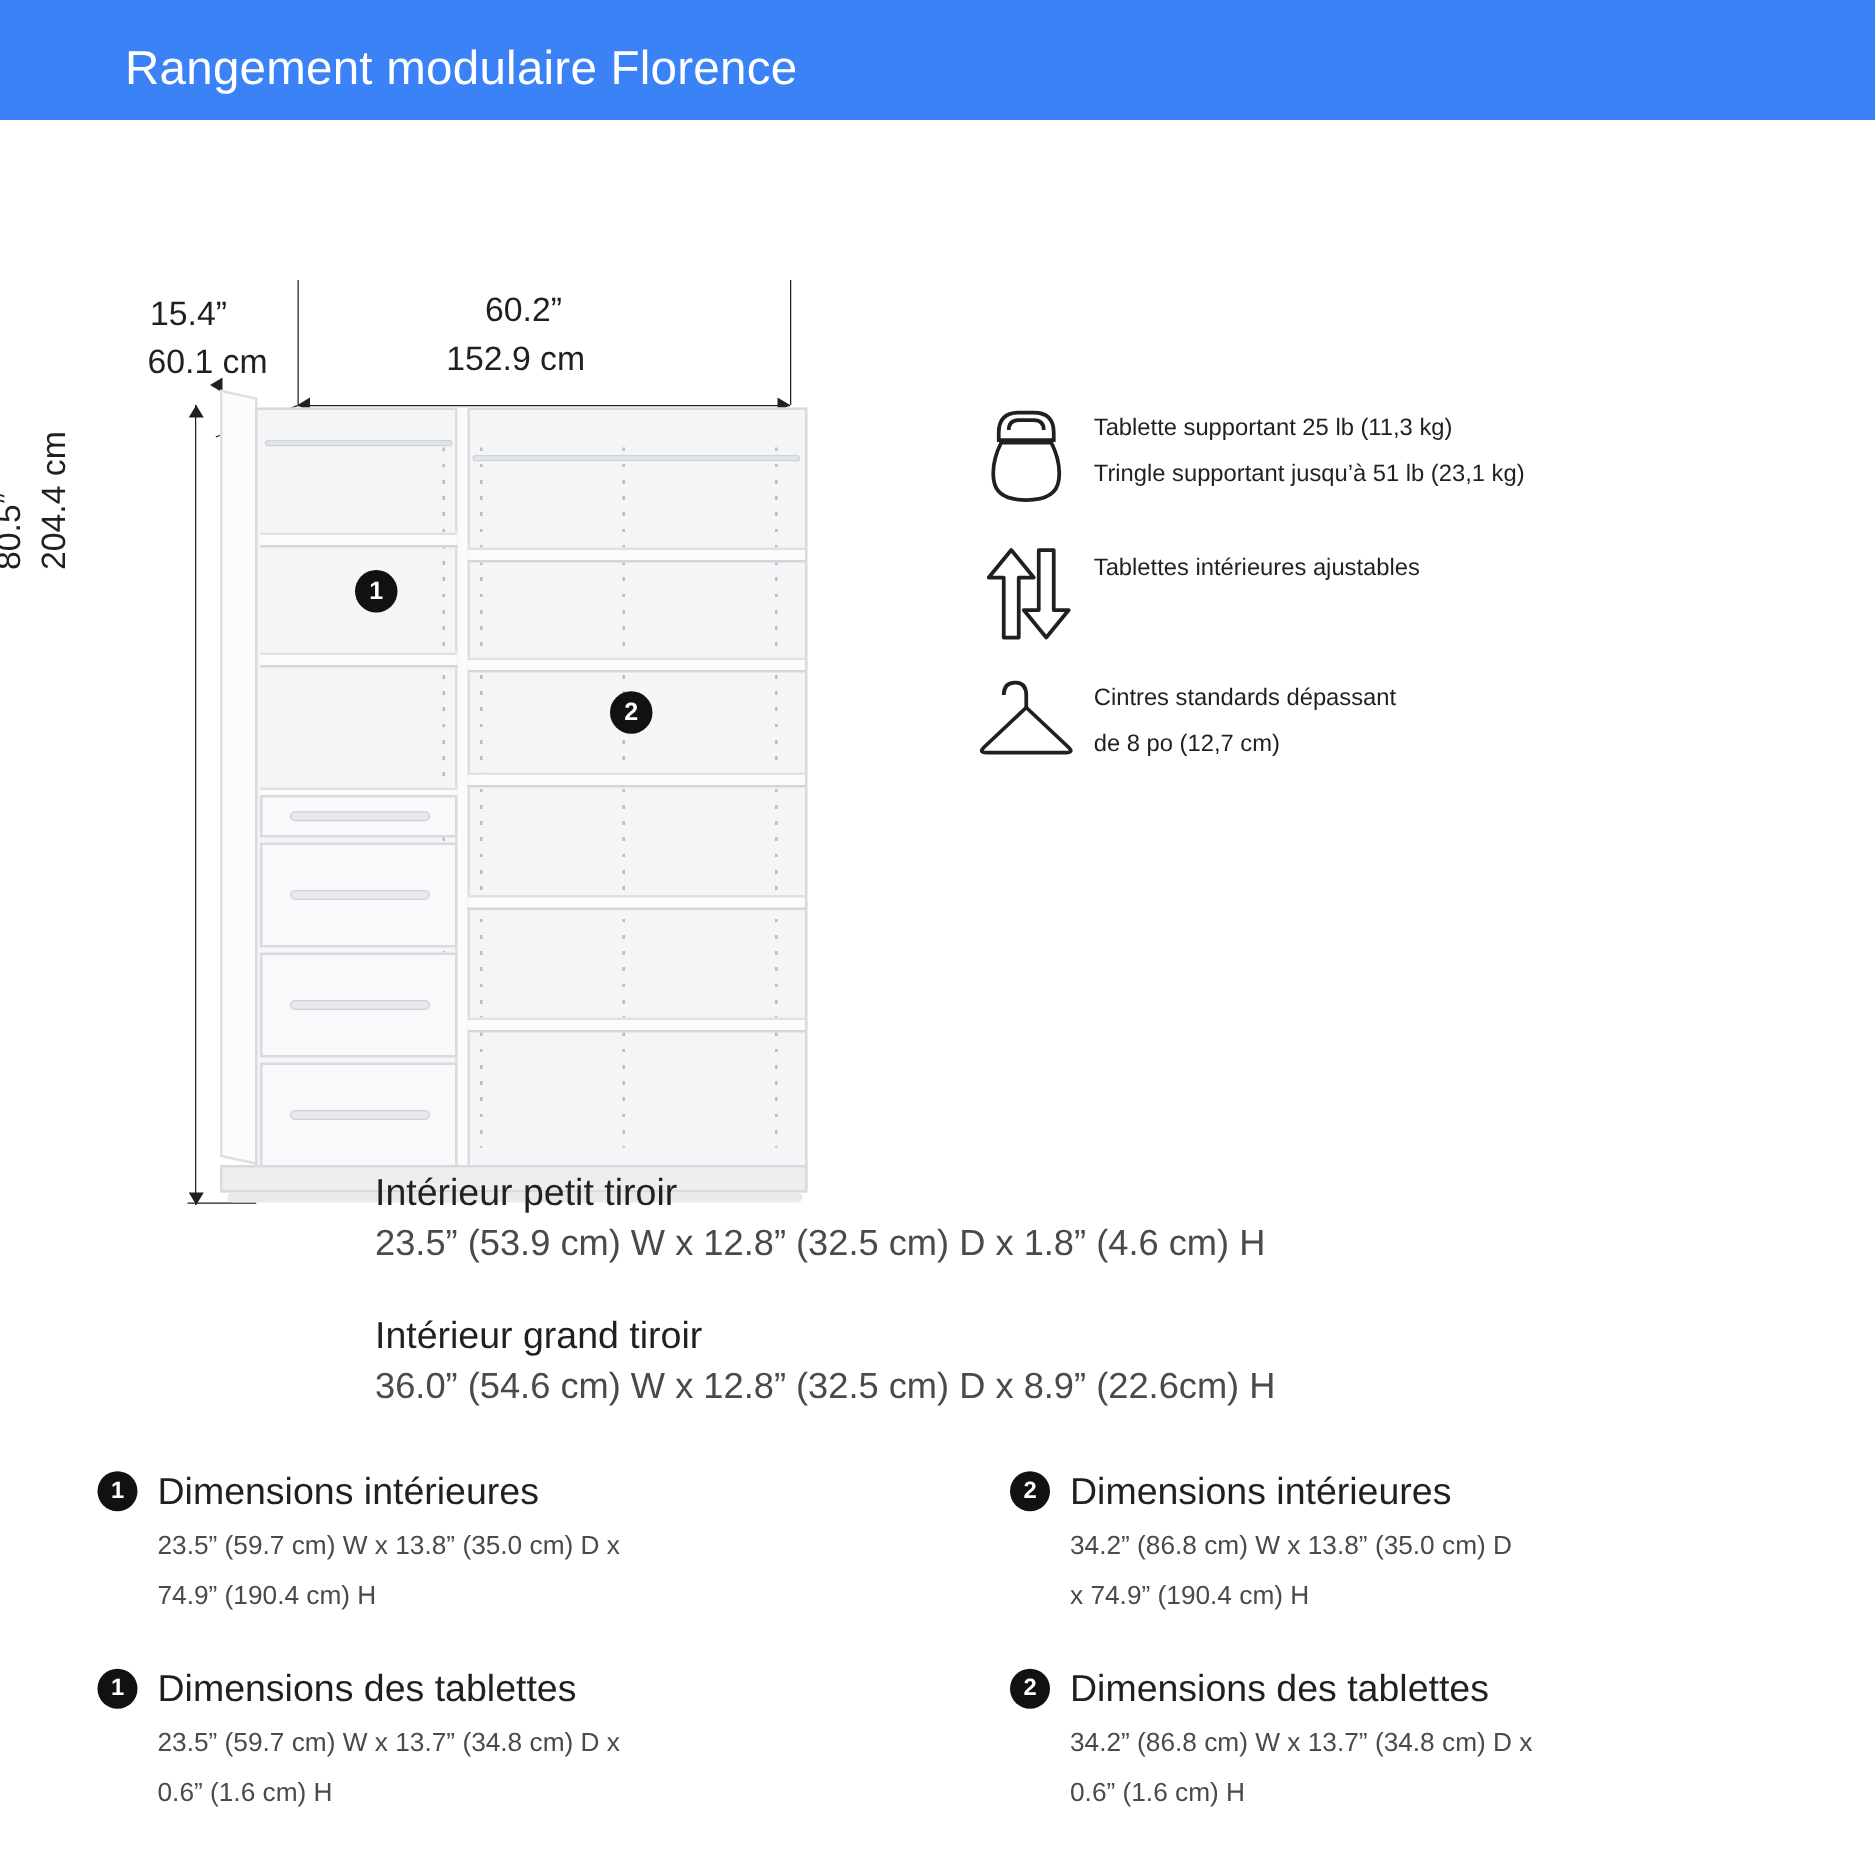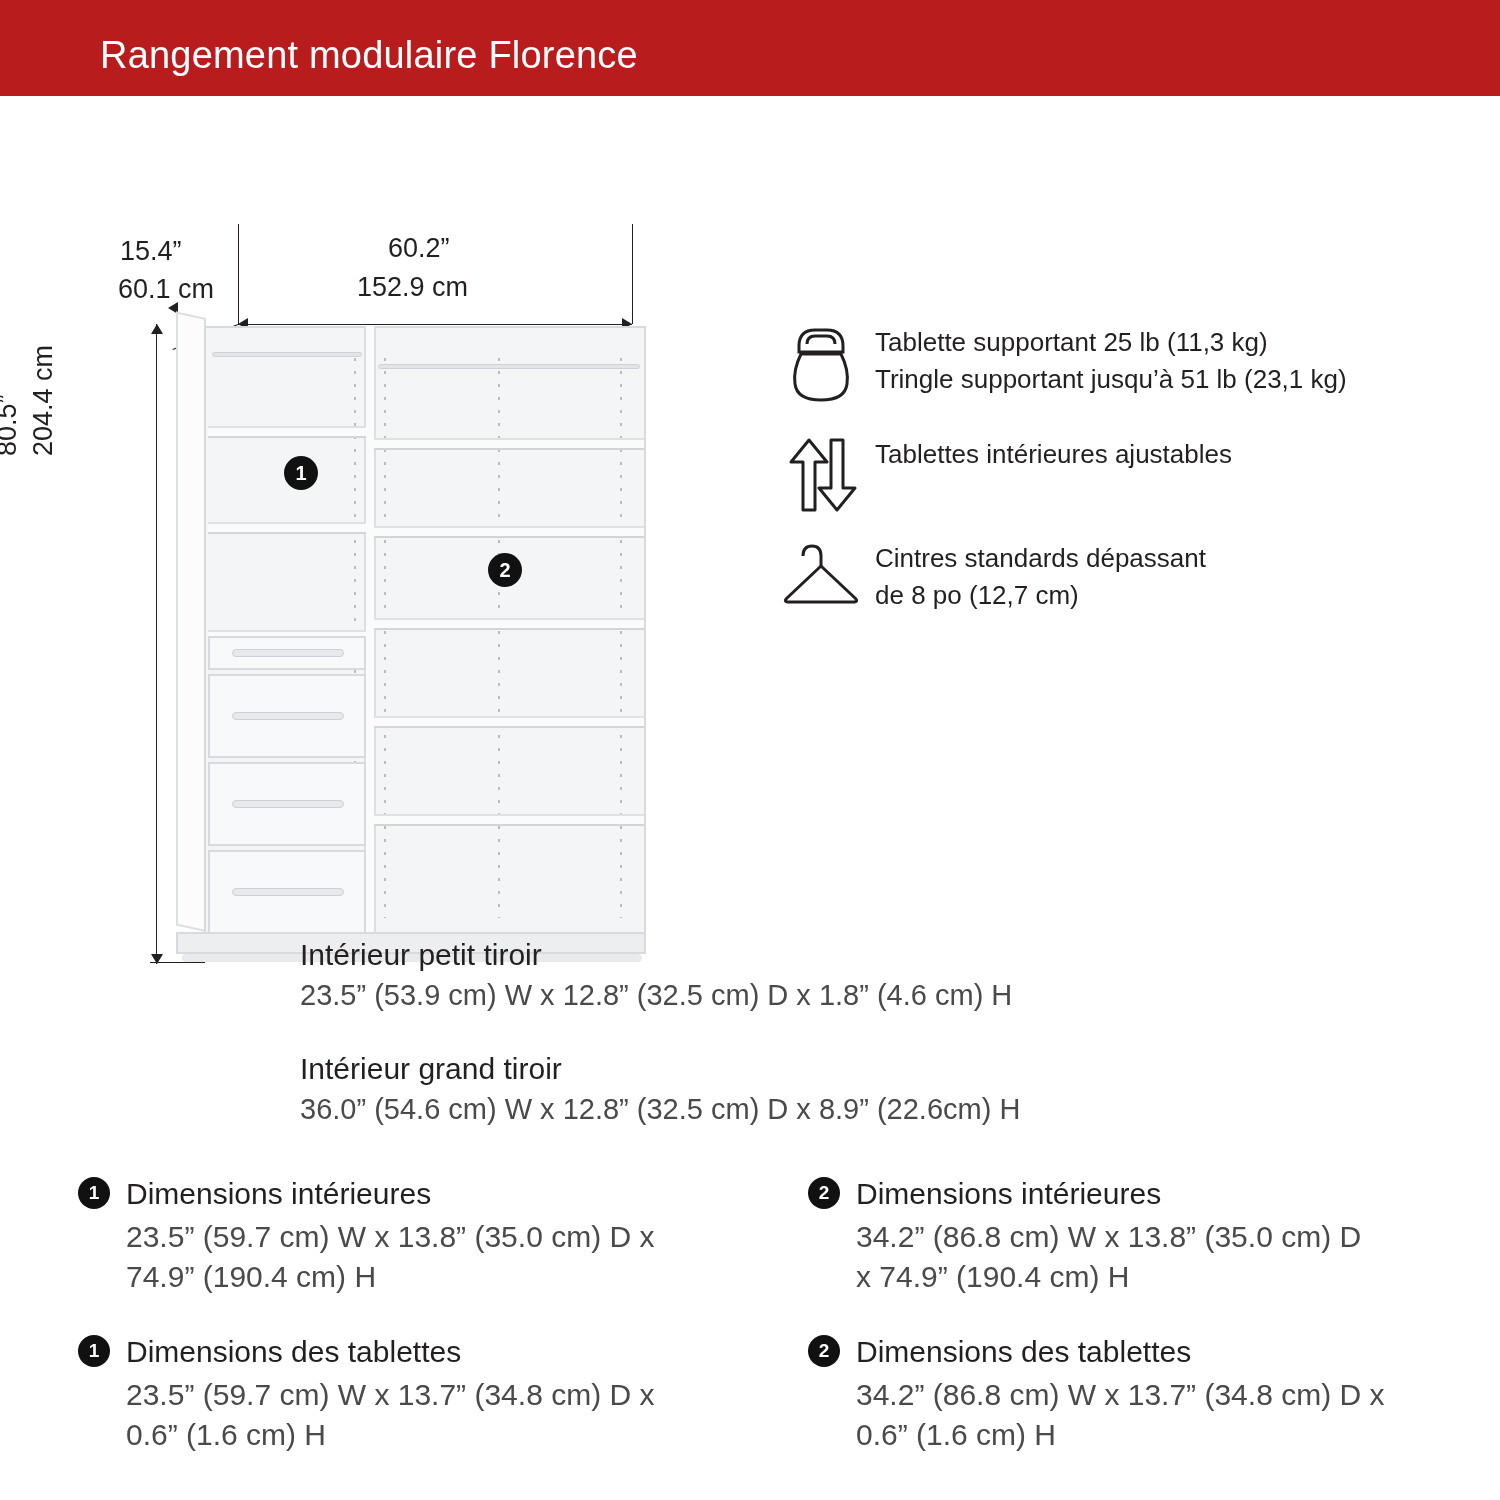--- a/index.html
+++ b/index.html
@@ -15,21 +15,21 @@
     overflow: hidden;
     position: relative;
   }
 
   
   .header {
     position: absolute;
     left: 0; top: 0;
     width: 1500px;
     height: 96px;
-    background: #b91c1c;
+    background: #3b82f6;
     box-sizing: border-box;
   }
   .header-title {
     position: absolute;
     left: 100px;
     top: 34px;
     font-size: 38px;
     color: #ffffff;
     letter-spacing: 0.2px;
     white-space: nowrap;
@@ -221,21 +221,21 @@
     margin-bottom: 34px;
     min-height: 70px;
   }
   .feature-icon {
     position: absolute;
     left: 0; top: 0;
     width: 92px; height: 86px;
   }
   .feature-text {
     margin-left: 100px;
-    font-size: 26px;
+    font-size: 19px;
     line-height: 37px;
     color: #231f20;
     padding-top: 4px;
   }
   .feature-text div { white-space: nowrap; }
 
   
   .drawer-specs {
     position: absolute;
     left: 300px;
@@ -284,21 +284,21 @@
     border-radius: 50%;
     background: #111111;
     color: #ffffff;
     font-size: 19px;
     font-weight: bold;
     line-height: 32px;
     text-align: center;
   }
   .dim-body {
     padding-left: 48px;
-    font-size: 30px;
+    font-size: 21px;
     line-height: 40px;
     color: #4a4a4a;
     margin-top: 4px;
   }
 </style>
 </head>
 <body>
 
 <div class="header">
   <div class="header-title">Rangement modulaire Florence</div>

